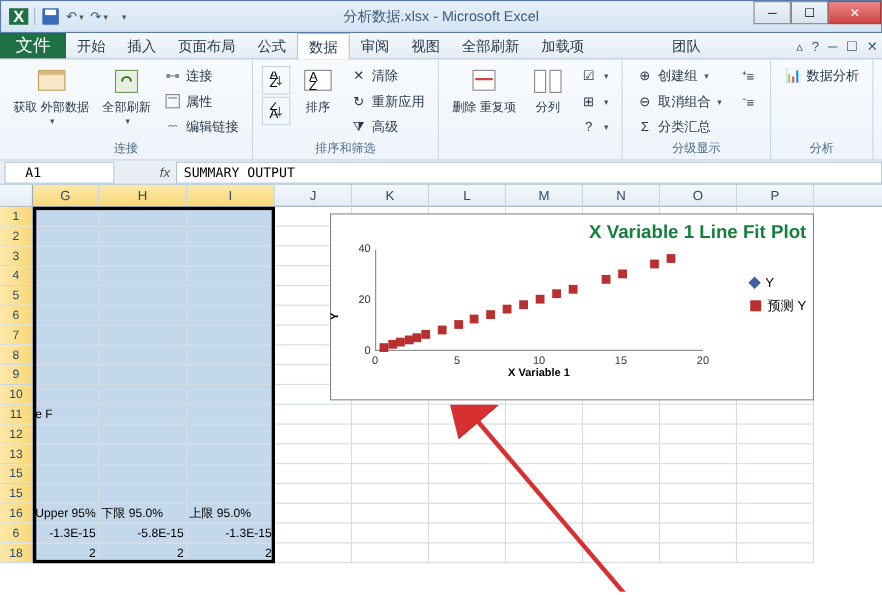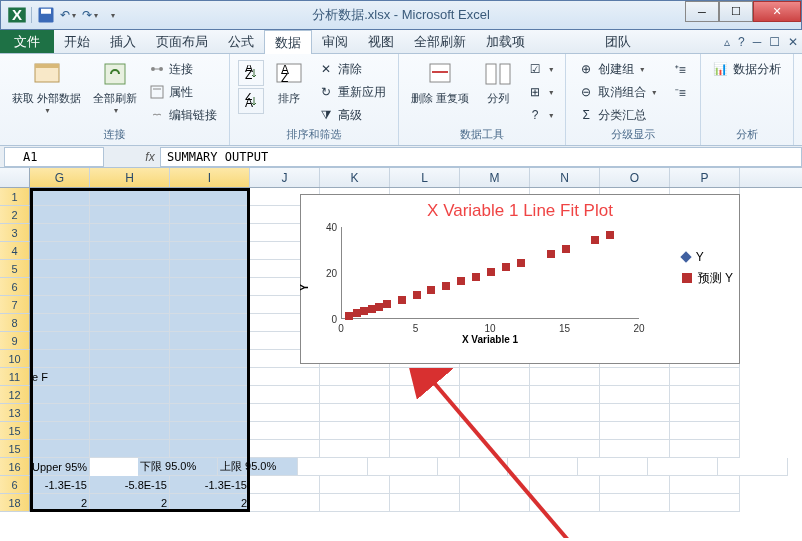--- a/index.html
+++ b/index.html
@@ -7,21 +7,21 @@
 .titlebar{height:30px;background:linear-gradient(#e8f0f8,#d4e4f4);border:1px solid #5a7ba8;display:flex;align-items:center;position:relative}
 .qat{display:flex;align-items:center;gap:2px;padding-left:6px}
 .qat-btn{width:20px;height:20px;display:flex;align-items:center;justify-content:center;color:#2a5a8a}
 .qat-sep{width:1px;height:16px;background:#a0b8d0;margin:0 2px}
 .title-text{position:absolute;left:50%;transform:translateX(-50%);color:#3a5a7a;font-size:13px}
 .win-controls{position:absolute;right:0;top:0;display:flex}
 .win-btn{width:34px;height:21px;border:1px solid #888;display:flex;align-items:center;justify-content:center;font-size:11px}
 .win-min,.win-max{background:linear-gradient(#f0f4f8,#d8e4f0)}
 .win-close{background:linear-gradient(#e88,#c44);color:#fff;width:48px;border-color:#a33}
 .menubar{height:24px;background:linear-gradient(#f4f8fc,#e4ecf4);display:flex;align-items:stretch;border-bottom:1px solid #b0c4d8;position:relative}
-.file-tab{background:#1e7145;color:#fff;padding:0 14px;display:flex;align-items:center;font-size:13px}
+.file-tab{background:#1e7145;color:#fff;padding:0 14px;display:flex;align-items:center;font-size:16px}
 .menu-item{padding:0 10px;display:flex;align-items:center;color:#2a3a4a;font-size:13px}
 .menu-item.active{background:#fff;border:1px solid #b0c4d8;border-bottom:none;margin-bottom:-1px}
 .menu-right{position:absolute;right:4px;display:flex;align-items:center;gap:8px;height:100%;color:#3a5a7a}
 .ribbon{height:92px;background:linear-gradient(#f8fbfe,#eef4fa);border-bottom:1px solid #b0c4d8;display:flex}
 .ribbon-group{border-right:1px solid #c8d8e8;padding:2px 8px 0;display:flex;flex-direction:column;position:relative}
 .ribbon-group-label{position:absolute;bottom:2px;left:0;right:0;text-align:center;color:#4a6a8a;font-size:11px;height:16px}
 .ribbon-row{display:flex;align-items:flex-start;gap:4px;flex:1}
 .big-btn{display:flex;flex-direction:column;align-items:center;justify-content:flex-start;padding:2px 4px;min-width:42px;gap:2px}
 .big-btn .icon{width:32px;height:32px;display:flex;align-items:center;justify-content:center}
 .big-btn .lbl{font-size:11px;text-align:center;line-height:12px;color:#2a3a4a}
@@ -40,21 +40,21 @@
 .col-h.sel{background:linear-gradient(#fde8a8,#f8d878)}
 .rows{position:relative}
 .row{display:flex;height:18px}
 .row-h{width:30px;background:linear-gradient(90deg,#f4f8fc,#e4ecf4);border-right:1px solid #9ab;border-bottom:1px solid #c8d4e0;display:flex;align-items:center;justify-content:center;color:#2a4a6a;font-size:11px}
 .row-h.sel{background:linear-gradient(90deg,#fde8a8,#f8d878)}
 .cell{border-right:1px solid #d4dce4;border-bottom:1px solid #d4dce4;padding:0 2px;display:flex;align-items:center;font-size:11px;overflow:hidden;white-space:nowrap}
 .cell.sel{background:#c4d8ec}
 .cell.r{justify-content:flex-end}
 .sel-border{position:absolute;border:3px solid #000;pointer-events:none}
 .chart{position:absolute;left:300px;top:26px;width:440px;height:170px;background:#fff;border:1px solid #888}
-.chart-title{text-align:center;font-weight:normal;font-size:17px;padding:6px;color:#ef4444}
+.chart-title{text-align:right;font-weight:bold;font-size:17px;padding:6px;color:#15803d}
 .chart-body{position:relative;height:110px;margin-left:40px;margin-right:100px}
 .chart-yaxis{position:absolute;left:-28px;top:0;height:100%;width:24px}
 .chart-yaxis div{position:absolute;right:0;font-size:10px;color:#333;transform:translateY(-50%)}
 .chart-ylabel{position:absolute;left:-40px;top:50%;transform:rotate(-90deg);font-size:10px;font-weight:bold}
 .chart-plot{position:absolute;left:0;top:0;right:0;bottom:18px;border-left:1px solid #888;border-bottom:1px solid #888}
 .chart-xaxis{position:absolute;bottom:0;left:0;right:0;height:14px}
 .chart-xaxis div{position:absolute;font-size:10px;color:#333;transform:translateX(-50%)}
 .chart-xlabel{position:absolute;bottom:-8px;left:0;right:0;text-align:center;font-size:10px;font-weight:bold}
 .chart-point{position:absolute;width:8px;height:8px;background:#b83030;transform:translate(-50%,50%)}
 .chart-legend{position:absolute;right:6px;top:50px;font-size:11px}
@@ -251,21 +251,20 @@
         <div class="small-btn">
             <div class="sicon">⊞</div>
             <span class="dd">▾</span>
           </div>
         <div class="small-btn">
             <div class="sicon">?</div>
             <span class="dd">▾</span>
           </div>
       </div>
     </div>
-    <div class="ribbon-group-label">数据工具</div>
   </div>
   <div class="ribbon-group">
     <div class="ribbon-row">
       <div class="small-btns">
         <div class="small-btn">
             <div class="sicon">⊕</div>
             <span>创建组</span>
             <span class="dd">▾</span>
           </div>
         <div class="small-btn">
@@ -514,21 +513,21 @@
         <div class="cell" style="width: 70px;"></div>
         <div class="cell" style="width: 70px;"></div>
         <div class="cell" style="width: 70px;"></div>
         <div class="cell" style="width: 70px;"></div>
         <div class="cell" style="width: 70px;"></div>
         <div class="cell" style="width: 70px;"></div>
       </div>
       <div class="row">
         <div class="row-h sel">16</div>
         <div class="cell sel" style="width: 60px;">Upper 95%</div>
-        <div class="cell sel" style="width: 80px; margin-left: 48px;">下限 95.0%</div>
+        <div class="cell sel" style="width: 80px;">下限 95.0%</div>
         <div class="cell sel" style="width: 80px;">上限 95.0%</div>
         <div class="cell" style="width: 70px;"></div>
         <div class="cell" style="width: 70px;"></div>
         <div class="cell" style="width: 70px;"></div>
         <div class="cell" style="width: 70px;"></div>
         <div class="cell" style="width: 70px;"></div>
         <div class="cell" style="width: 70px;"></div>
         <div class="cell" style="width: 70px;"></div>
       </div>
       <div class="row">

